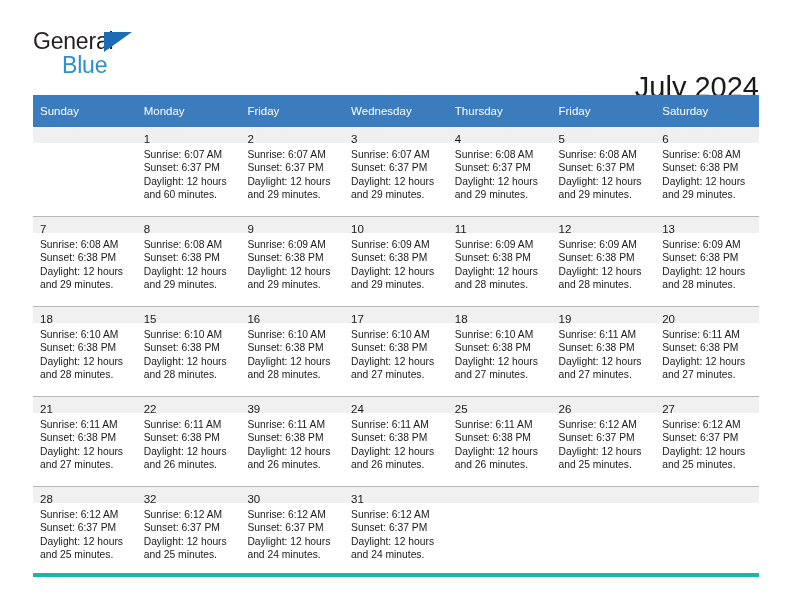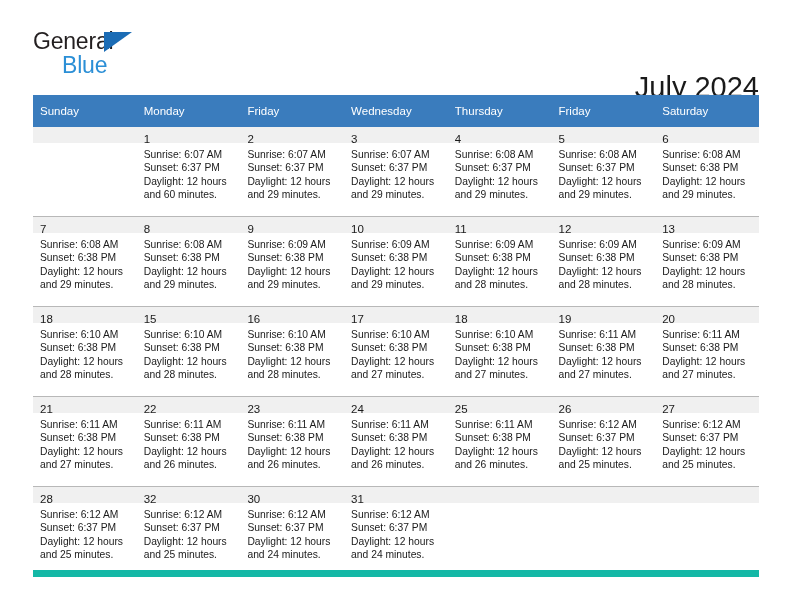--- a/index.html
+++ b/index.html
@@ -138,21 +138,21 @@
     padding: 5px 6px 0 7px;
   }
   .dayline {
     font-size: 10.3px;
     line-height: 13.4px;
     color: #1a1a1a;
     white-space: nowrap;
   }
   tr.week:last-child .daycell,
   tr.week:last-child .blank-cell {
-    border-bottom: 7px solid #14b8a6;
+    border-bottom: 4px solid #14b8a6;
   }
 </style>
 </head>
 <body>
 
 <div class="page">
 
   <div class="masthead">
 
     <div class="brand">
@@ -432,21 +432,21 @@
               <div class="daybody">
                 <div class="dayline">Sunrise: 6:11 AM</div>
                 <div class="dayline">Sunset: 6:38 PM</div>
                 <div class="dayline">Daylight: 12 hours</div>
                 <div class="dayline">and 26 minutes.</div>
               </div>
             </div>
           </td>
           <td>
             <div class="daycell">
-              <div class="daynum-band"><span class="daynum">23</span></div>
+              <div class="daynum-band"><span class="daynum">39</span></div>
               <div class="daybody">
                 <div class="dayline">Sunrise: 6:11 AM</div>
                 <div class="dayline">Sunset: 6:38 PM</div>
                 <div class="dayline">Daylight: 12 hours</div>
                 <div class="dayline">and 26 minutes.</div>
               </div>
             </div>
           </td>
           <td>
             <div class="daycell">

